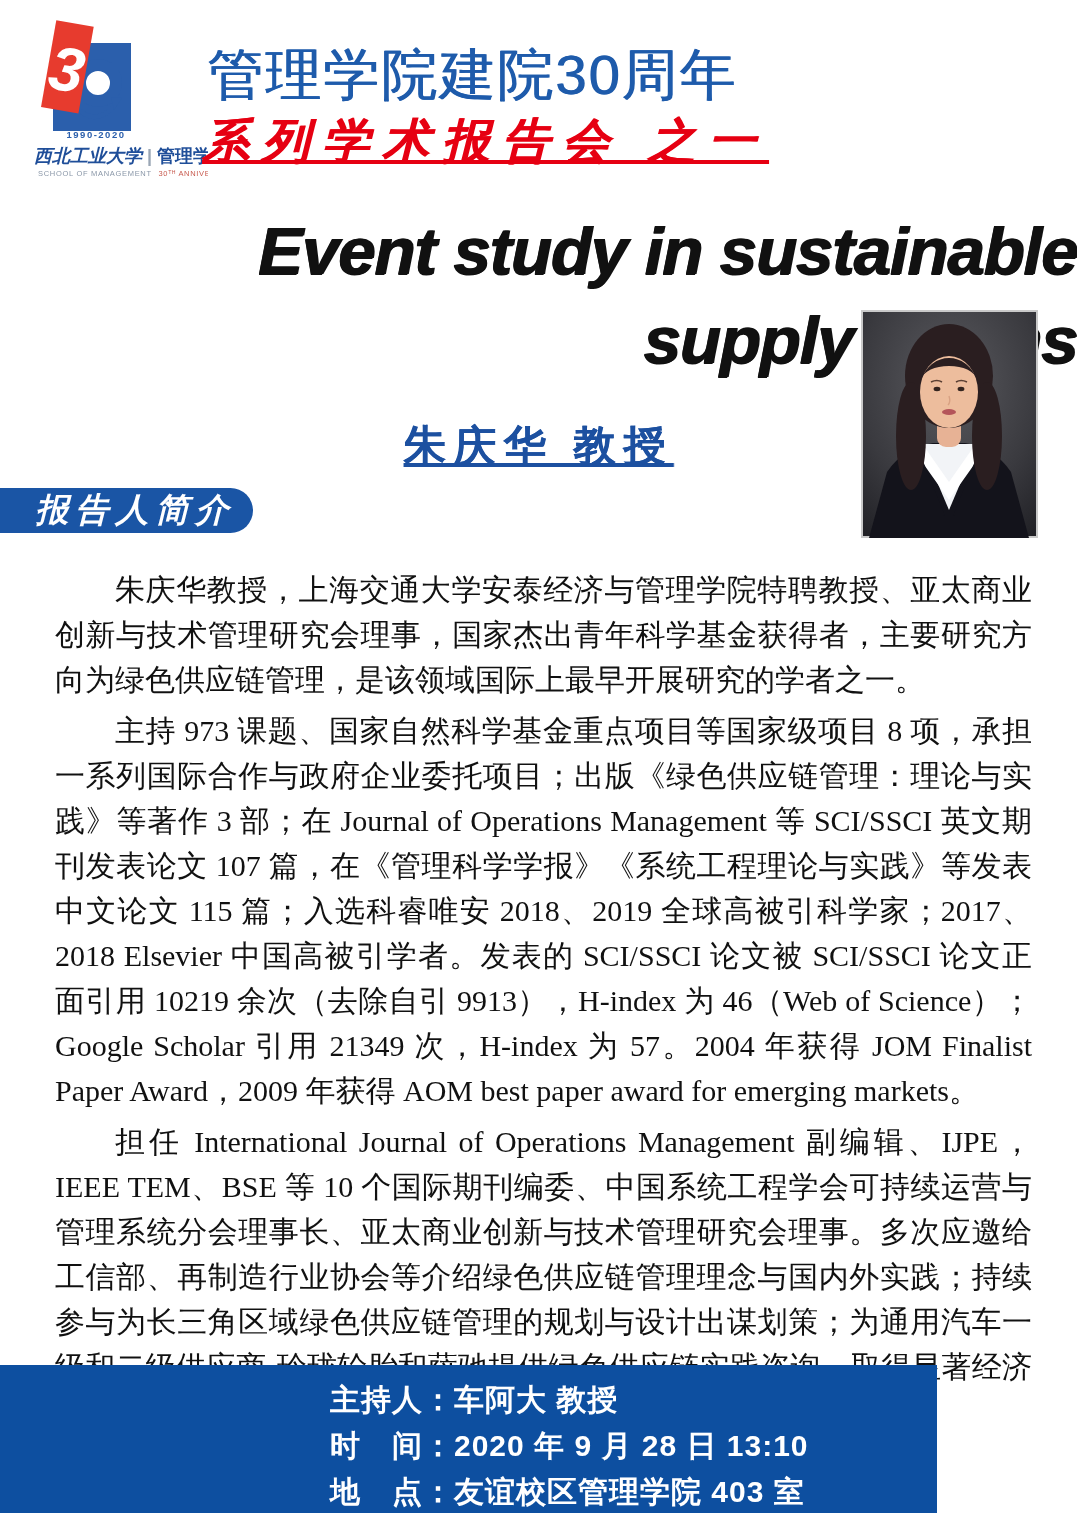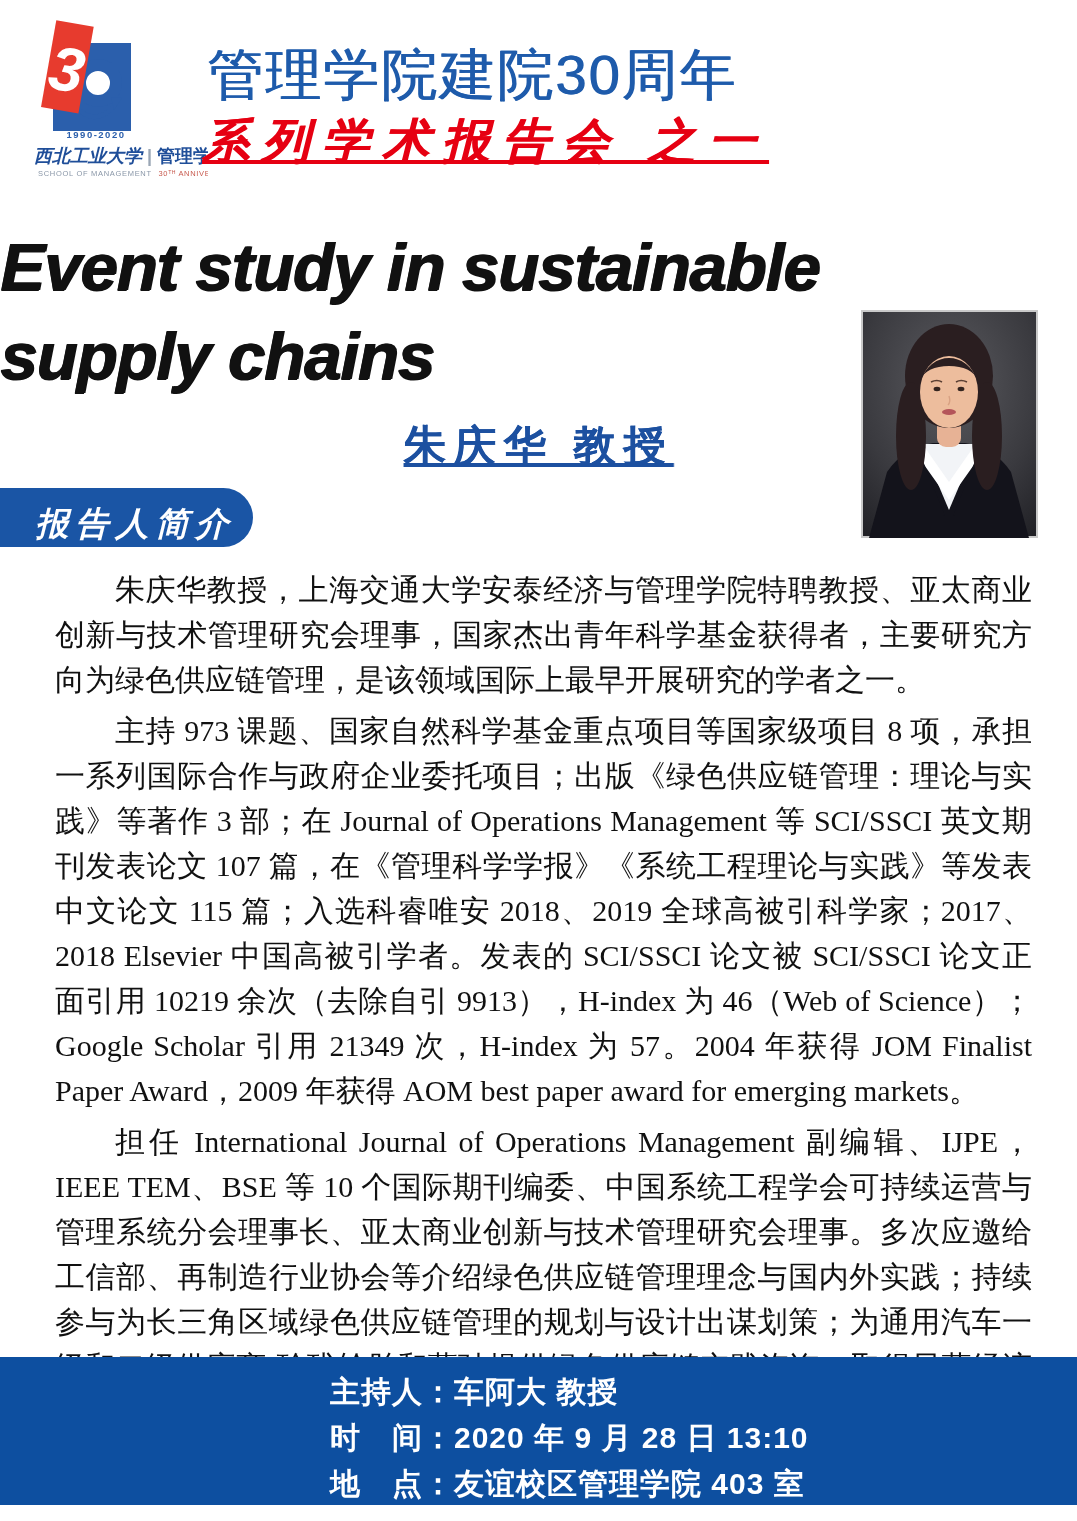--- a/index.html
+++ b/index.html
@@ -27,66 +27,65 @@
     font-size:47px; font-weight:bold; font-style:italic;
     letter-spacing:13px;
     color:#e60012;
     text-shadow:1px 0 0 #e60012;
     white-space:nowrap;
     text-decoration:underline;
   }
   
   .main-title {
     position:absolute; left:0; top:206px; width:1077px;
-    text-align:left;
+    text-align:right;
     font-size:67px; font-weight:bold; font-style:italic;
     color:#111;
     line-height:89px;
     letter-spacing:-1px;
     text-shadow:1.5px 0 0 #111, 0 1px 0 #111;
-    margin-top:16px;
   }
   
   .portrait { position:absolute; left:861px; top:310px; width:177px; height:228px; }
   
   .speaker {
     position:absolute; left:0; top:418px; width:1077px;
     text-align:center;
     font-size:42px; font-weight:bold;
     letter-spacing:8px;
     color:#1c50a0;
     text-shadow:0.5px 0 0 #1c50a0;
     text-decoration:underline;
   }
   
   .badge {
     position:absolute; left:0; top:488px;
-    width:253px; height:59px;
+    width:253px; height:45px;
     background:#1a55a5;
     border-radius:0 30px 30px 0;
-    display:flex; align-items:flex-end; justify-content:center;
+    display:flex; align-items:center; justify-content:center;
   }
   .badge span {
     color:#ffffff; font-size:33px; font-weight:bold; font-style:italic;
     letter-spacing:7px; padding-left:18px;
   }
   
   .bio {
     position:absolute; left:55px; top:567px; width:977px;
     font-family:"Liberation Serif", serif;
     font-size:30px; line-height:45px;
     color:#111;
     text-align:justify;
   }
   .bio p { text-indent:2em; margin:0; }
   .bio p + p { margin-top:6px; }
   
   .footer {
-    position:absolute; left:0; bottom:16px;
-    width:1077px; height:148px;
+    position:absolute; left:0; bottom:8px;
+    width:937px; height:148px;
     background:#0d4fa0;
   }
   .footer-lines {
     position:absolute; left:330px; top:12px;
     color:#ffffff; font-size:30px; font-weight:bold;
     line-height:46px; letter-spacing:1px;
     white-space:nowrap;
   }
 </style>
 </head>

